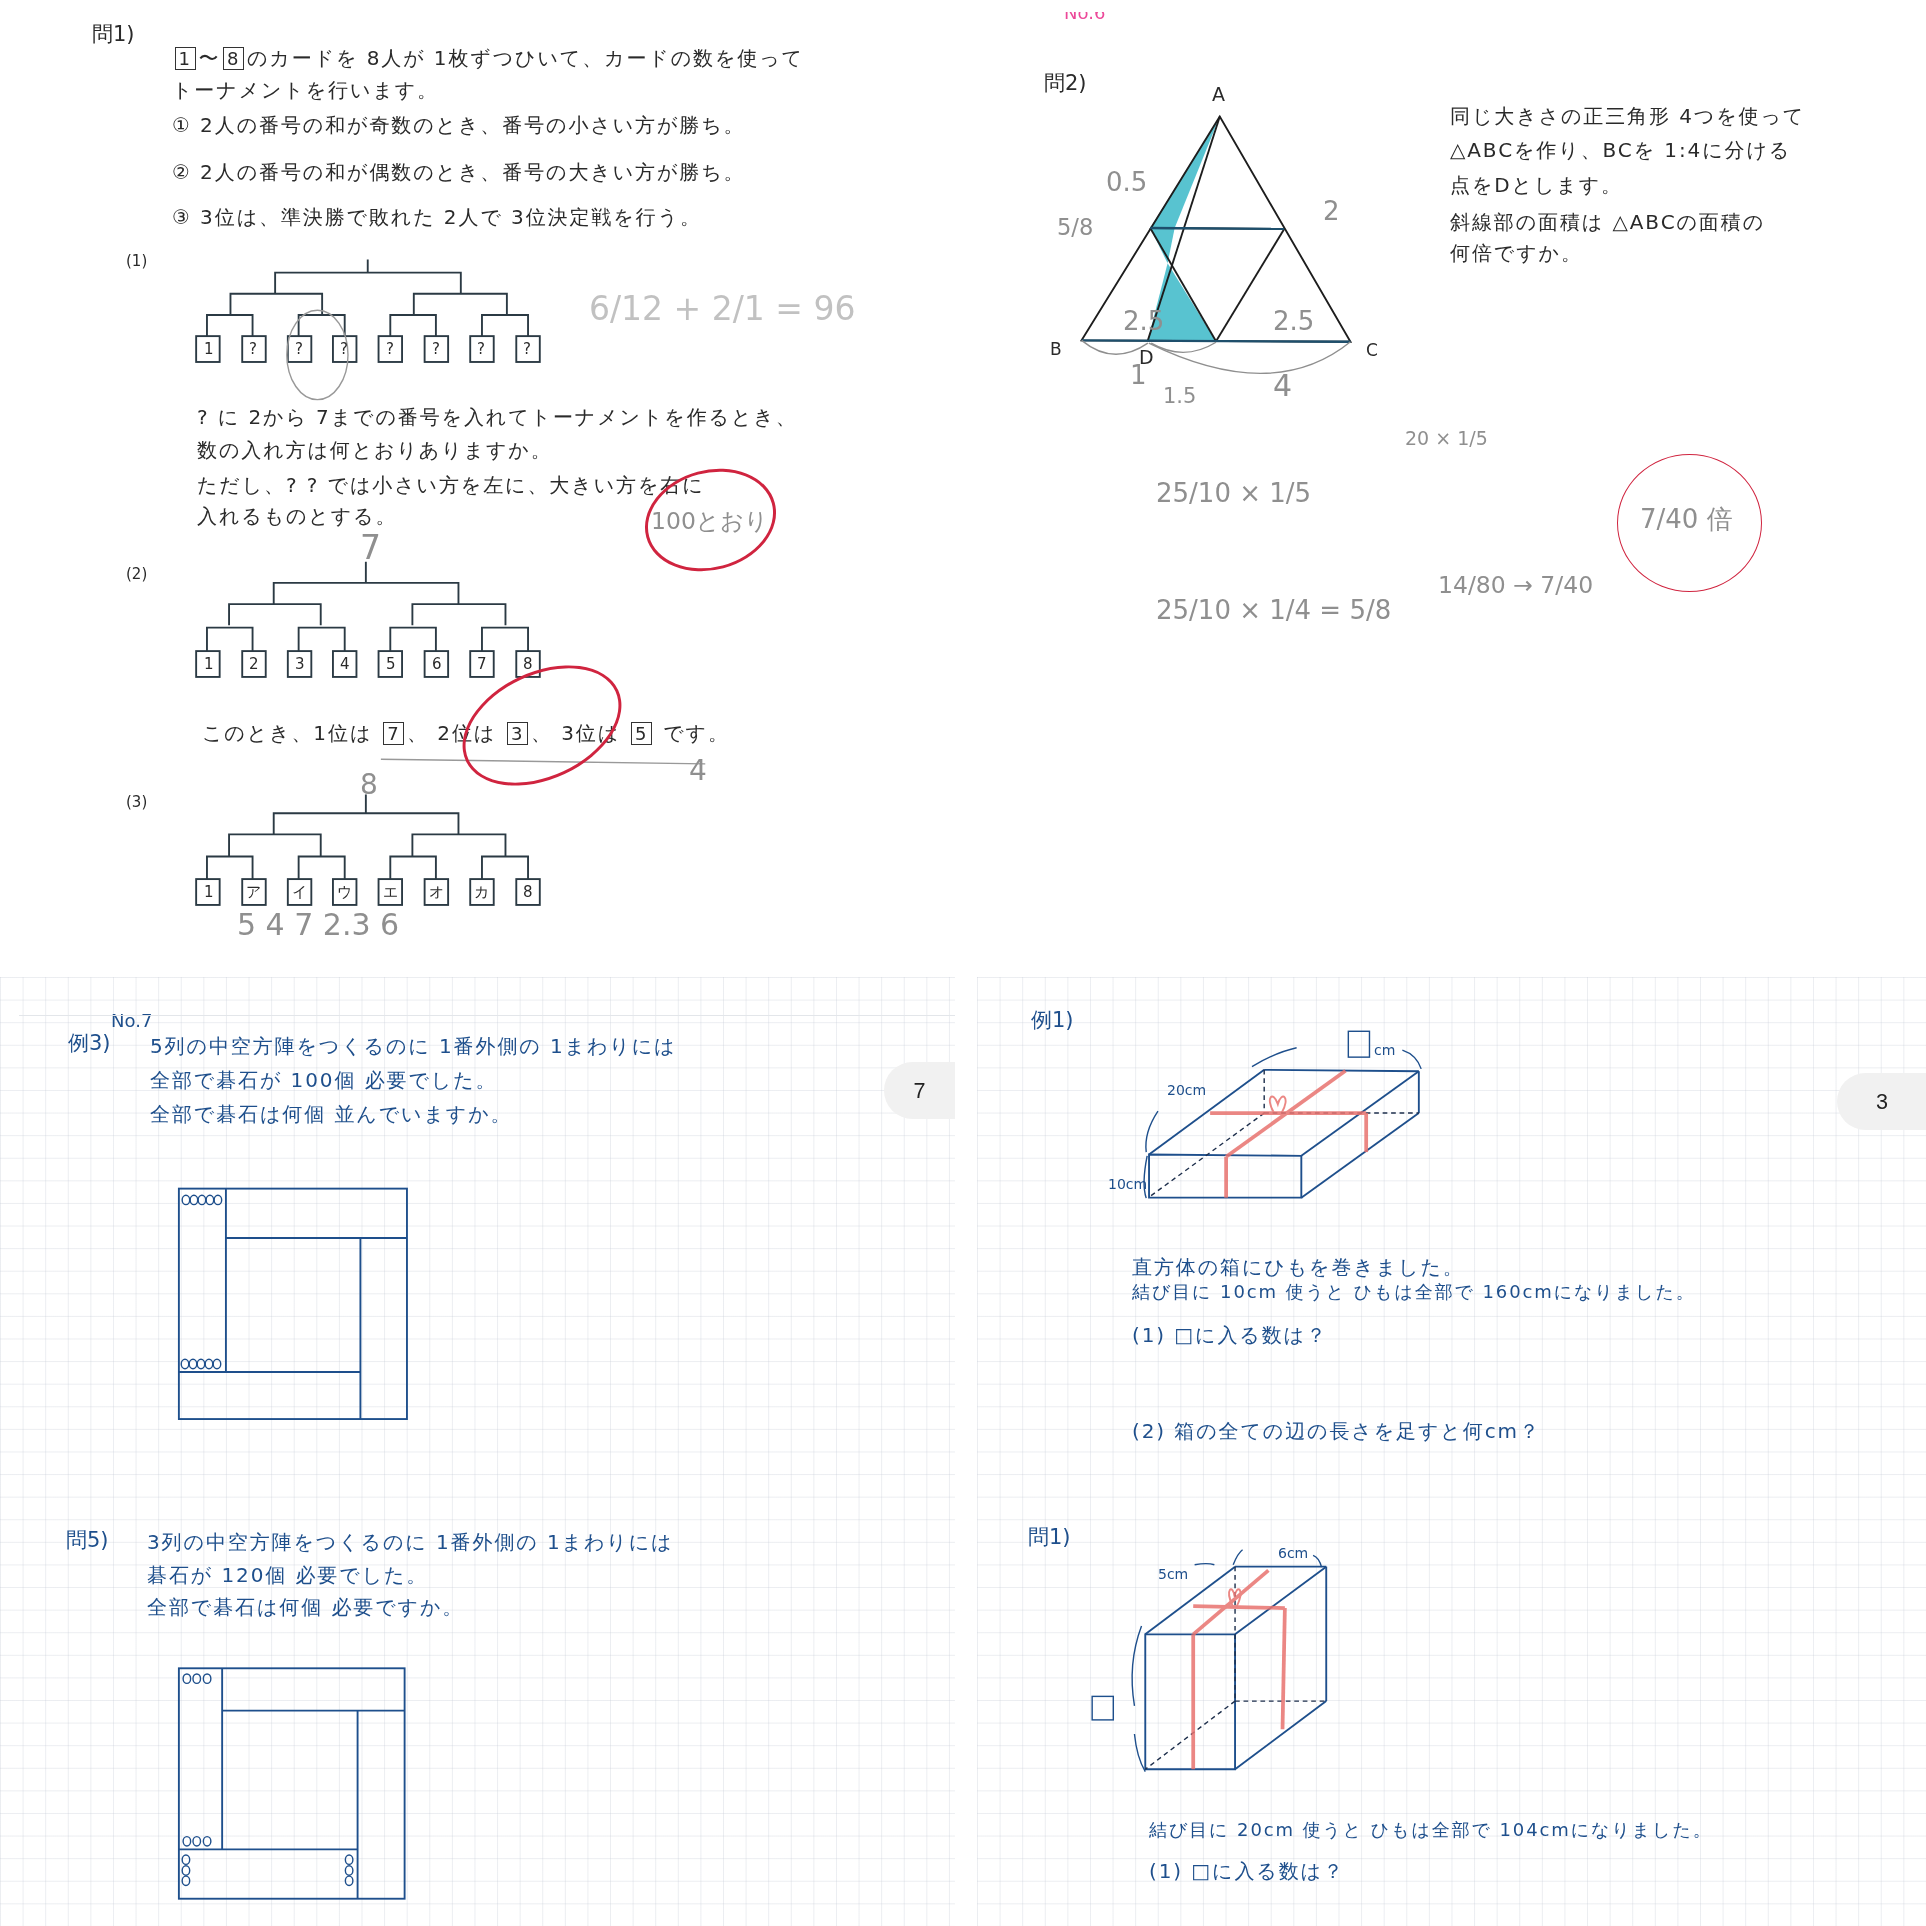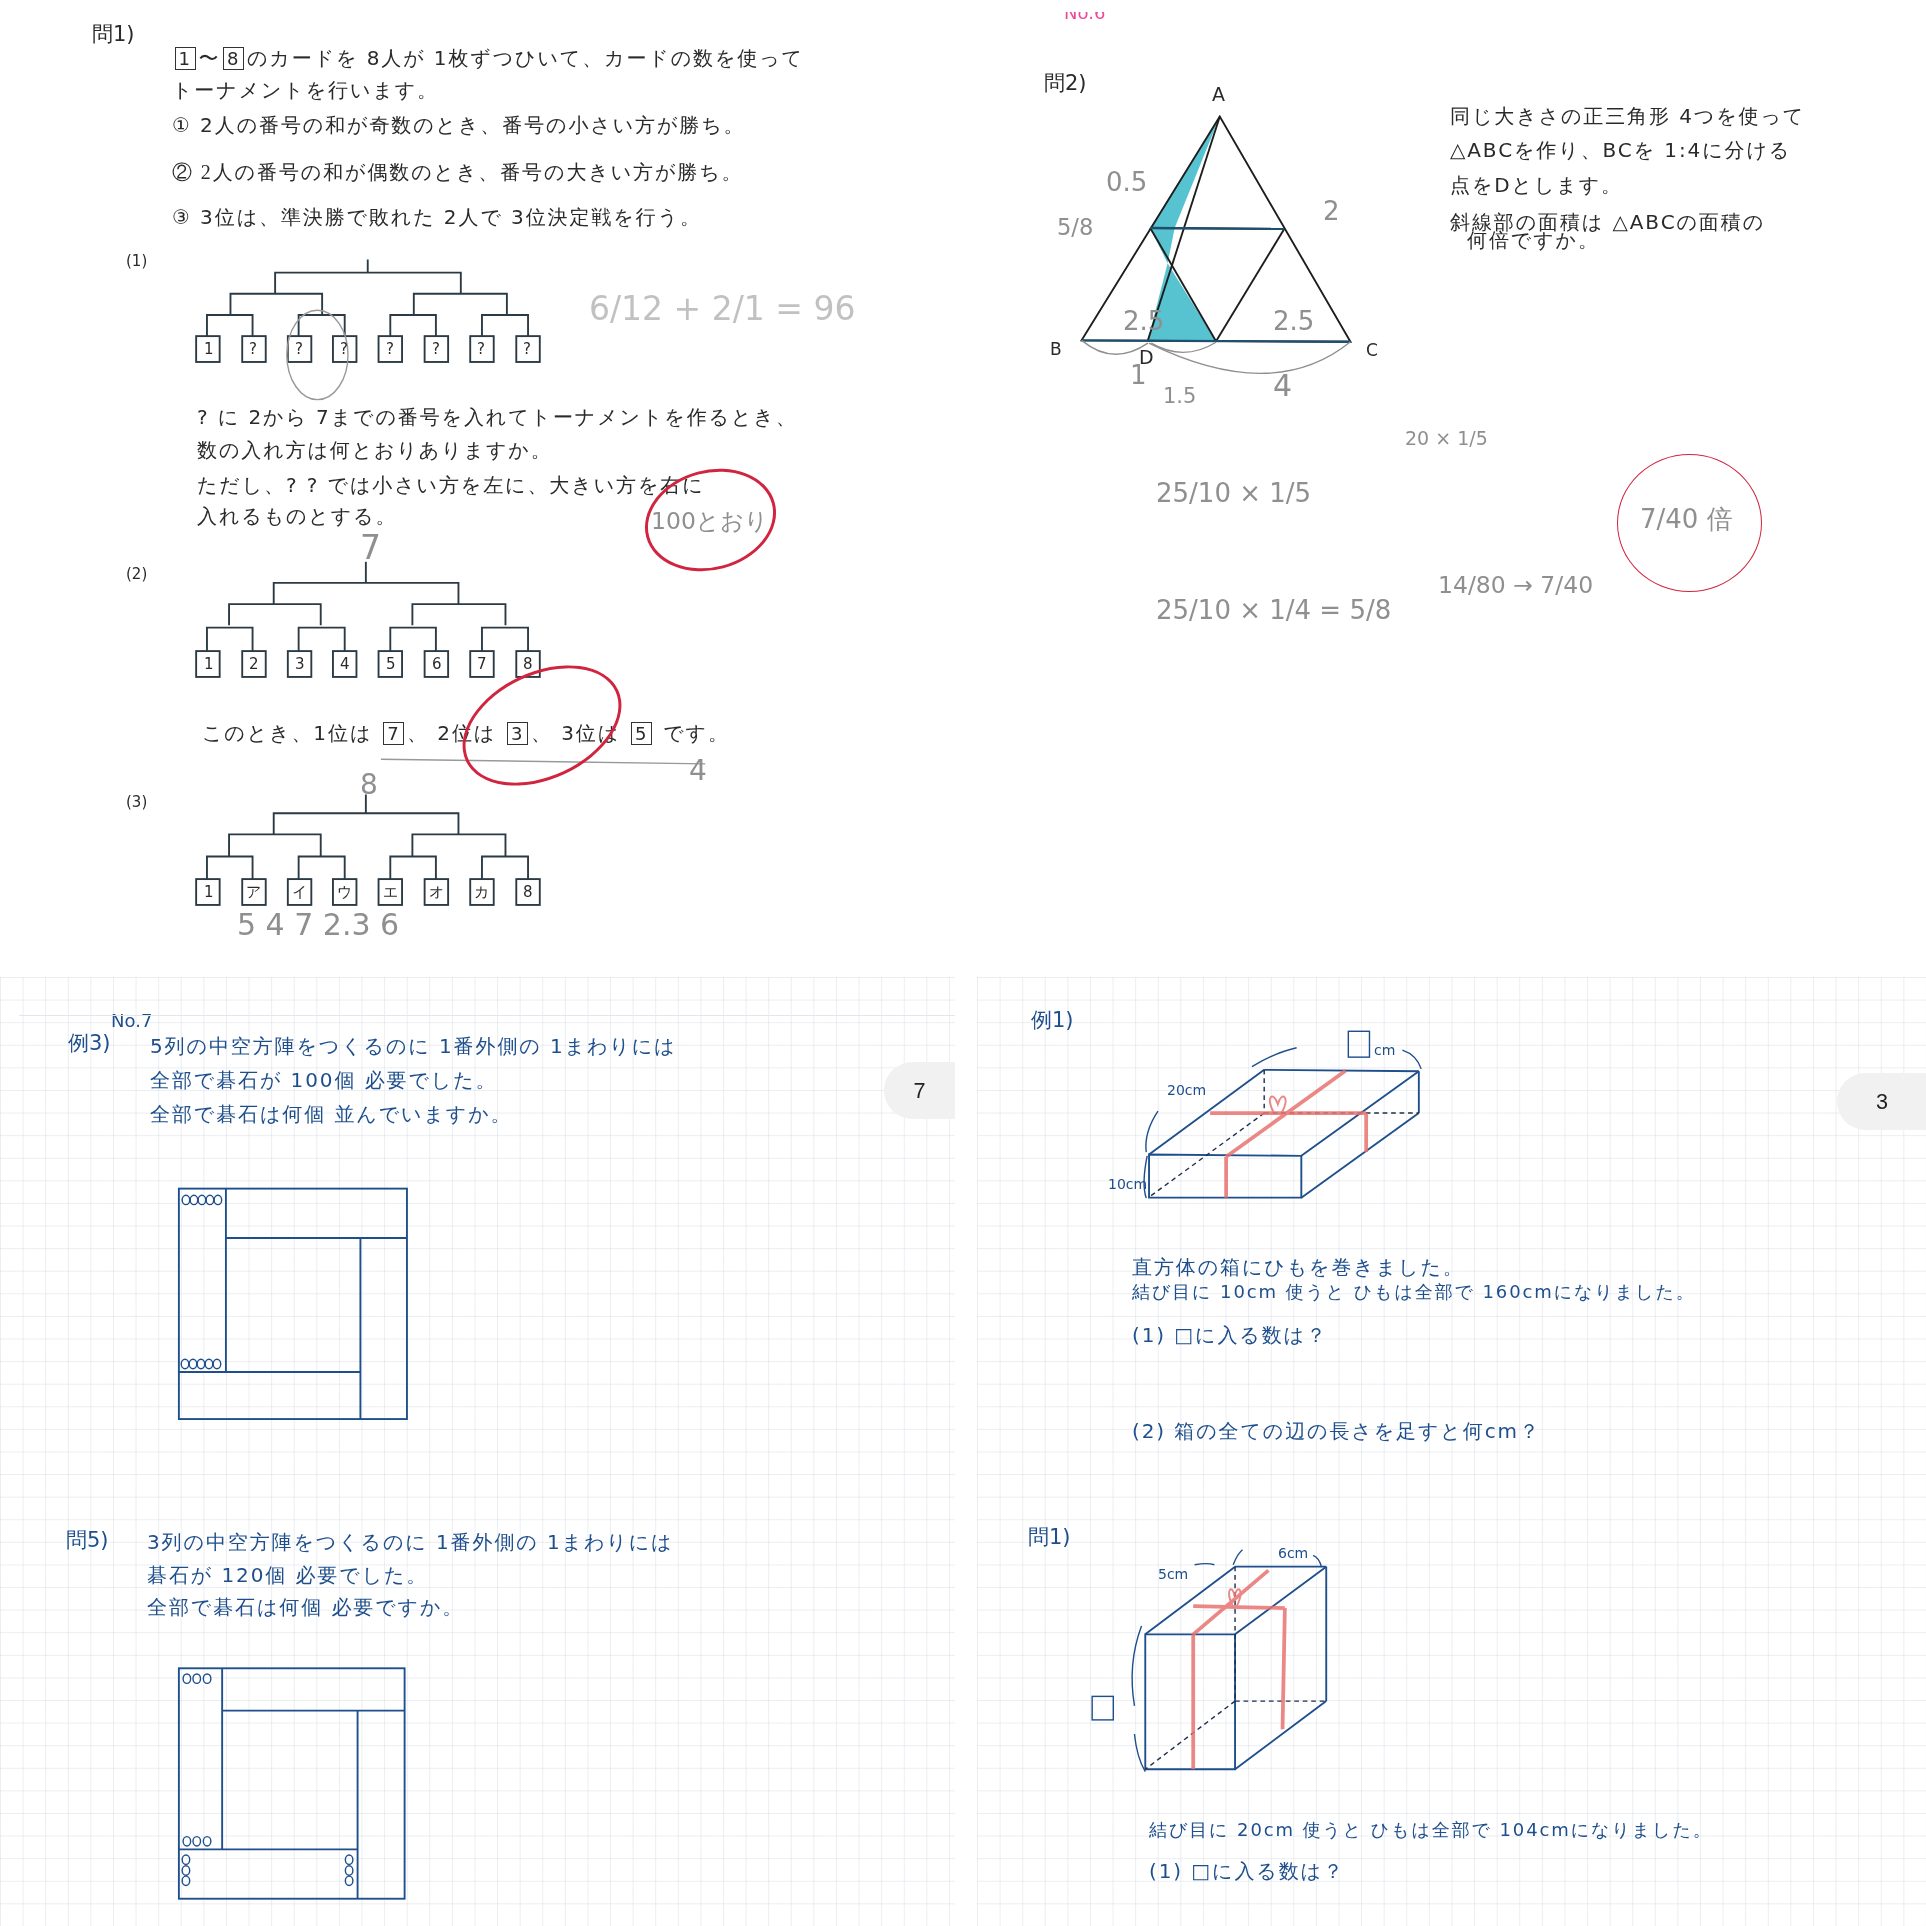--- a/index.html
+++ b/index.html
@@ -28,21 +28,21 @@
 
   <div class="txt ink-black qtxt" style="left:172px;top:47px;">
     <span class="boxnum">1</span>〜<span class="boxnum">8</span><span>のカードを 8人が 1枚ずつひいて、カードの数を使って</span>
   </div>
   <div class="txt ink-black qtxt" style="left:172px;top:80px;">トーナメントを行います。</div>
 
   <div class="txt ink-black qtxt" style="left:172px;top:115px;">
     <span>①</span>
     <span>2人の番号の和が奇数のとき、番号の小さい方が勝ち。</span>
   </div>
-  <div class="txt ink-black qtxt" style="left:172px;top:162px;font-family:Liberation Serif, serif;">
+  <div class="txt ink-black qtxt" style="left:172px;top:162px;">
     <span>②</span>
     <span>2人の番号の和が偶数のとき、番号の大きい方が勝ち。</span>
   </div>
   <div class="txt ink-black qtxt" style="left:172px;top:207px;">
     <span>③</span>
     <span>3位は、準決勝で敗れた 2人で 3位決定戦を行う。</span>
   </div>
 
   <div class="txt ink-black small" style="left:126px;top:254px;">(1)</div>
   <svg width="963" height="959" style="pointer-events:none;" viewBox="0 0 2048 2040">
@@ -207,21 +207,21 @@
   <div class="txt pencil" style="left:160px;top:308px;font-size:26px;">2.5</div>
   <div class="txt pencil" style="left:310px;top:308px;font-size:26px;">2.5</div>
   <div class="txt pencil" style="left:167px;top:362px;font-size:26px;">1</div>
   <div class="txt pencil" style="left:200px;top:386px;font-size:21px;">1.5</div>
   <div class="txt pencil" style="left:310px;top:371px;font-size:30px;">4</div>
 
   <div class="txt ink-black qtxt" style="left:487px;top:106px;">同じ大きさの正三角形 4つを使って</div>
   <div class="txt ink-black qtxt" style="left:487px;top:140px;">△ABCを作り、BCを 1:4に分ける</div>
   <div class="txt ink-black qtxt" style="left:487px;top:175px;">点をDとします。</div>
   <div class="txt ink-black qtxt" style="left:487px;top:212px;">斜線部の面積は △ABCの面積の</div>
-  <div class="txt ink-black qtxt" style="left:487px;top:230px;margin-left:17px;">何倍ですか。</div>
+  <div class="txt ink-black qtxt" style="left:487px;top:243px;">何倍ですか。</div>
 
   <div class="txt pencil" style="left:442px;top:421px;font-size:19px;margin-top:8px;">20 × 1/5</div>
   <div class="txt pencil" style="left:193px;top:480px;font-size:26px;">25/10 × 1/5</div>
   <div class="txt pencil" style="left:193px;top:597px;font-size:26px;">25/10 × 1/4 = 5/8</div>
   <div class="txt pencil" style="left:475px;top:574px;font-size:23.5px;">14/80 → 7/40</div>
   <div style="position:absolute;left:654px;top:454px;width:143px;height:136px;border:1.9px solid #d0243f;border-radius:50%;"></div>
   <div class="txt pencil" style="left:677px;top:506px;font-size:26px;">7/40 倍</div>
 </div>
 
 <div class="panel grid" style="left:0;top:977px;width:955px;height:949px;">

